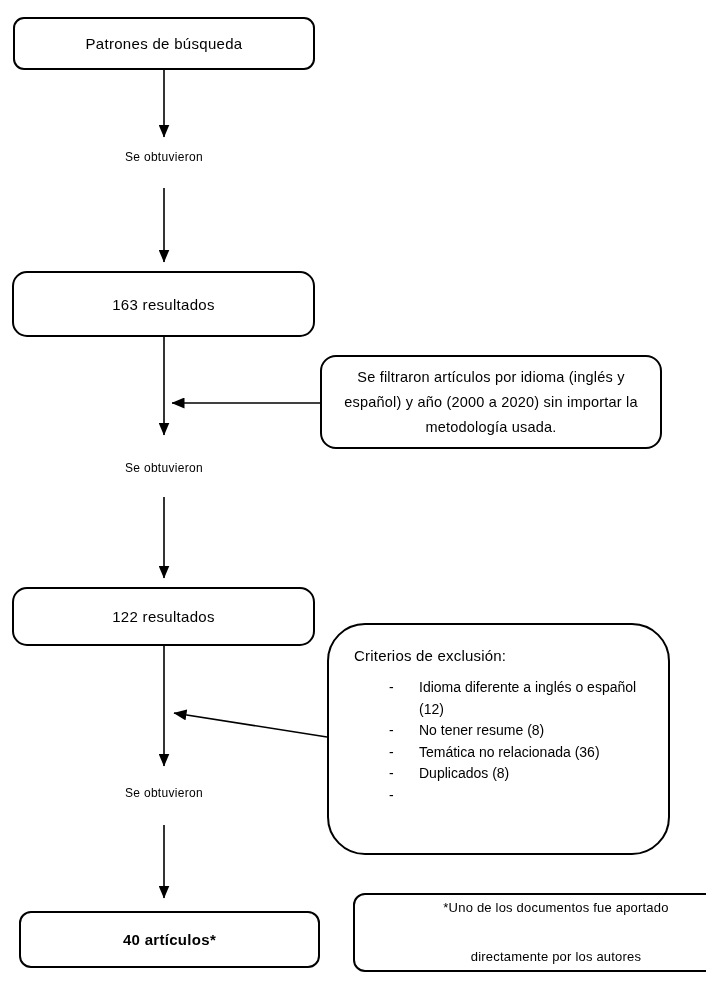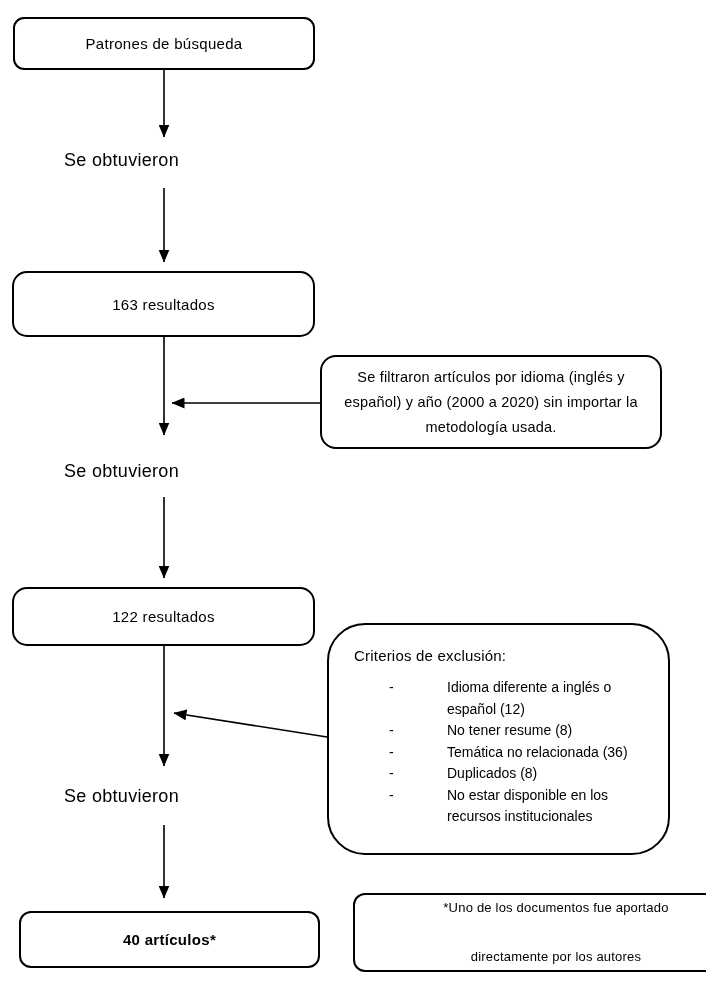--- a/index.html
+++ b/index.html
@@ -42,21 +42,22 @@
   }
   #box-search  { left: 13px;  top: 10px;  width: 302px; height: 53px; border-radius: 11px; }
   #box-163     { left: 12px;  top: 264px; width: 303px; height: 66px; border-radius: 15px; }
   #box-122     { left: 12px;  top: 580px; width: 303px; height: 59px; border-radius: 15px; }
   #box-final   { left: 19px;  top: 904px; width: 301px; height: 57px; border-radius: 12px; font-weight: bold; }
 
   .flow-label {
     position: absolute;
     left: 64px;
     width: 200px;
-    font-size: 18px;
+    text-align: center;
+    font-size: 12px;
     letter-spacing: 0.3px;
   }
   #label-obtained-1 { top: 150px; }
   #label-obtained-2 { top: 461px; }
   #label-obtained-3 { top: 786px; }
 
   .side-box {
     position: absolute;
     box-sizing: border-box;
     border: 2.5px solid #000000;
@@ -95,21 +96,20 @@
   .exclusion-list li {
     display: flex;
     line-height: 21.5px;
   }
   .exclusion-list .dash {
     width: 30px;
     flex: 0 0 30px;
   }
   .exclusion-list .itext {
     width: 240px;
-    margin-left: 28px;
   }
   #note-box {
     left: 353px; top: 893px; width: 406px; height: 79px;
     border-radius: 12px;
     display: flex;
     flex-direction: column;
     align-items: center;
     justify-content: space-between;
     text-align: center;
     font-size: 13px;
@@ -174,21 +174,20 @@
       <li>
         <span class="dash">-</span>
         <span class="itext">Temática no relacionada (36)</span>
       </li>
       <li>
         <span class="dash">-</span>
         <span class="itext">Duplicados (8)</span>
       </li>
       <li>
         <span class="dash">-</span>
-        <span class="itext">No estar disponible en los recursos institucionales</span>
       </li>
     </ul>
   </div>
 
   <div class="flow-label" id="label-obtained-3">Se obtuvieron</div>
 
   <div class="box" id="box-final">
     <span>40 artículos*</span>
   </div>
 

